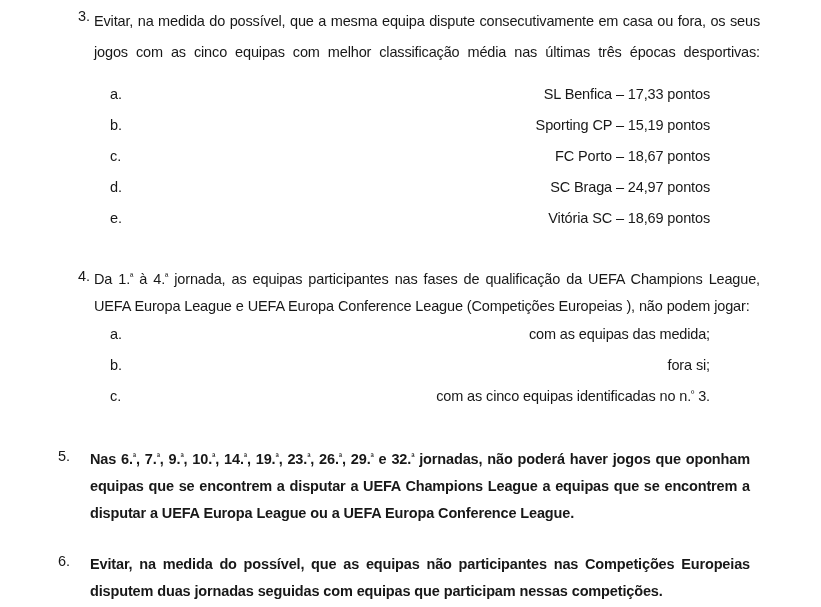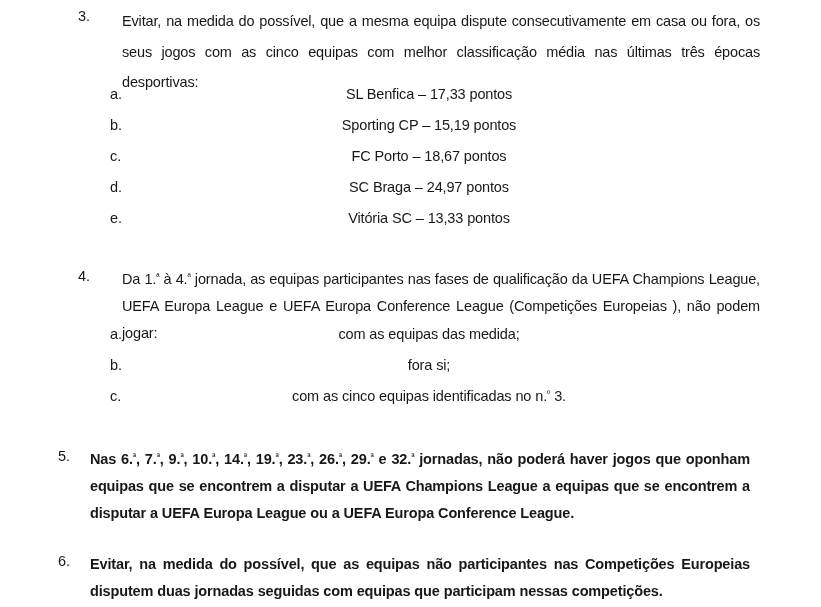--- a/index.html
+++ b/index.html
@@ -55,42 +55,42 @@
     width: 100%;
   }
   .body.nostretch::after { display: none; }
 
   
   .lvl1 {
     left: 78px;
     width: 682px;
   }
   .lvl1 .body {
-    margin-left: 44px;
+    margin-left: 16px;
   }
 
   
   .lvl1b {
     left: 58px;
     width: 692px;
   }
   .lvl1b .body {
     margin-left: 32px;
     font-weight: bold;
   }
 
   
   .lvl2 {
     left: 110px;
     width: 600px;
   }
   .lvl2 .body {
     margin-left: 38px;
     line-height: 20px;
-    text-align: center;
+    text-align: right;
   }
   .lvl2 .body::after { display: none; }
 
   sup.ord {
     font-size: 0.62em;
     vertical-align: 0.44em;
     line-height: 0;
   }
 
   
@@ -119,21 +119,21 @@
   <div class="item lvl2" style="top:146px;">
     <span class="marker">c.</span>
     <p class="body">FC Porto – 18,67 pontos</p>
   </div>
   <div class="item lvl2" style="top:177px;">
     <span class="marker">d.</span>
     <p class="body">SC Braga – 24,97 pontos</p>
   </div>
   <div class="item lvl2" style="top:208px;">
     <span class="marker">e.</span>
-    <p class="body">Vitória SC – 13,33 pontos</p>
+    <p class="body">Vitória SC – 18,69 pontos</p>
   </div>
 
   <div class="item lvl1" style="top:266px;">
     <span class="marker">4.</span>
     <p class="body tight nostretch">Da 1.<sup class="ord">ª</sup> à 4.<sup class="ord">ª</sup> jornada, as equipas participantes nas fases de qualificação da UEFA Champions League, UEFA Europa League e UEFA Europa Conference League (Competições Europeias ), não podem jogar:</p>
   </div>
 
   <div class="item lvl2" style="top:324px;">
     <span class="marker">a.</span>
     <p class="body">com as equipas das medida;</p>

